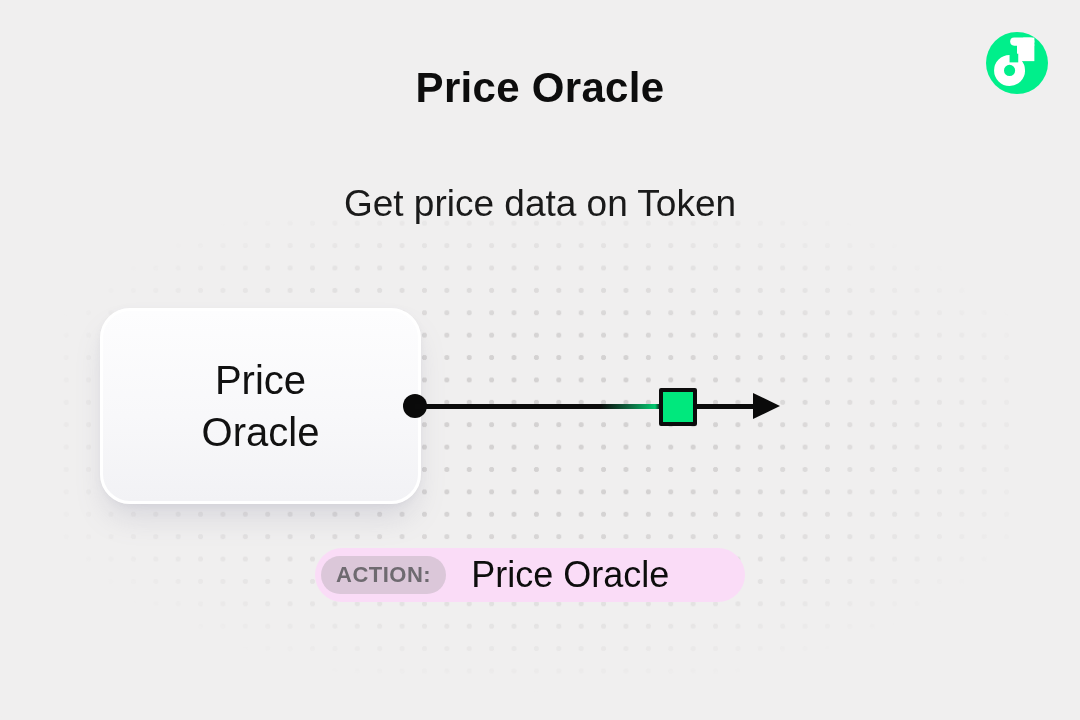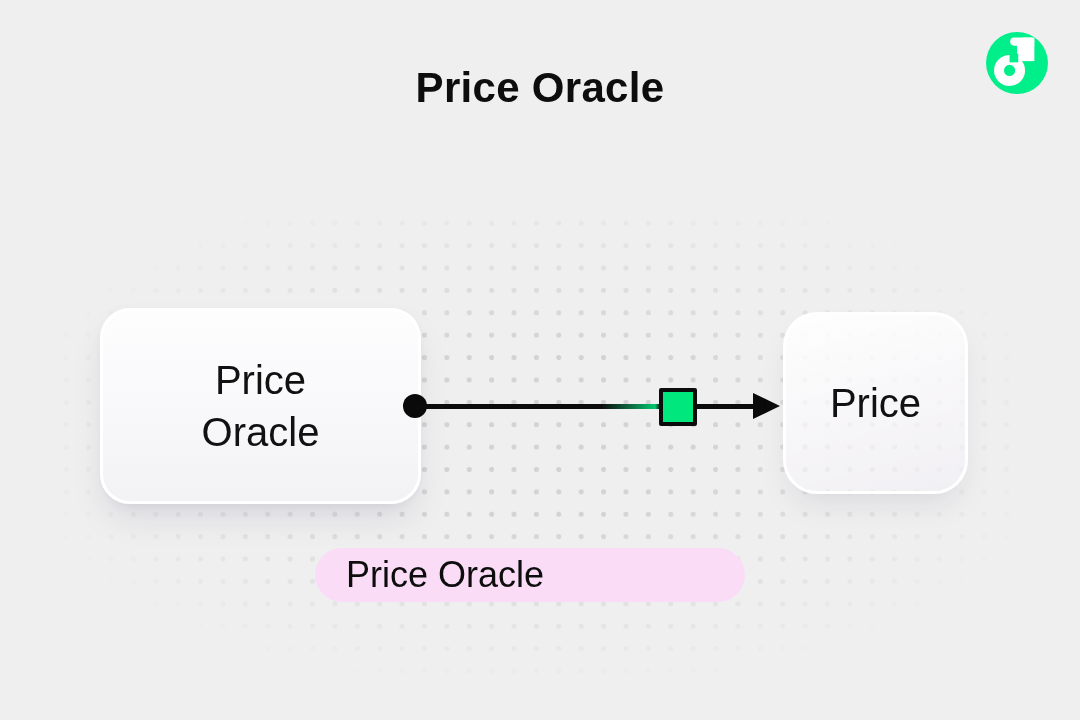--- a/index.html
+++ b/index.html
@@ -172,20 +172,21 @@
   }
 </style>
 </head>
 <body>
 
 <div class="stage">
 
   <div class="dots"></div>
 
   <h1 class="title">Price Oracle</h1>
+  <div class="subtitle">Get price data on Token</div>
 
   <div class="logo">
     <svg viewBox="0 0 100 100" xmlns="http://www.w3.org/2000/svg">
       <circle cx="50" cy="50" r="50" fill="#00EF8B"></circle>
       <rect x="39" y="9" width="39" height="13" rx="6.5" fill="#ffffff"></rect>
       <rect x="60" y="9" width="18" height="13" fill="#ffffff"></rect>
       <rect x="50" y="20" width="28" height="27" fill="#ffffff"></rect>
       <circle cx="38" cy="62" r="17" fill="none" stroke="#ffffff" stroke-width="16"></circle>
       <rect x="38" y="35" width="14" height="14" fill="#00EF8B"></rect>
     </svg>
@@ -193,21 +194,19 @@
 
   <div class="node node-source">
     <span class="node-label">Price Oracle</span>
   </div>
 
   <div class="edge-dot"></div>
   <div class="edge-line"></div>
   <div class="edge-marker"></div>
   <div class="edge-arrowhead"></div>
 
-  <div class="node node-target">
-    <span class="node-label">Price</span>
-  </div>
 
   <div class="action-badge">
+    <span class="action-label">ACTION:</span>
     <span class="action-value">Price Oracle</span>
   </div>
 
 </div>
 
 </body></html>

